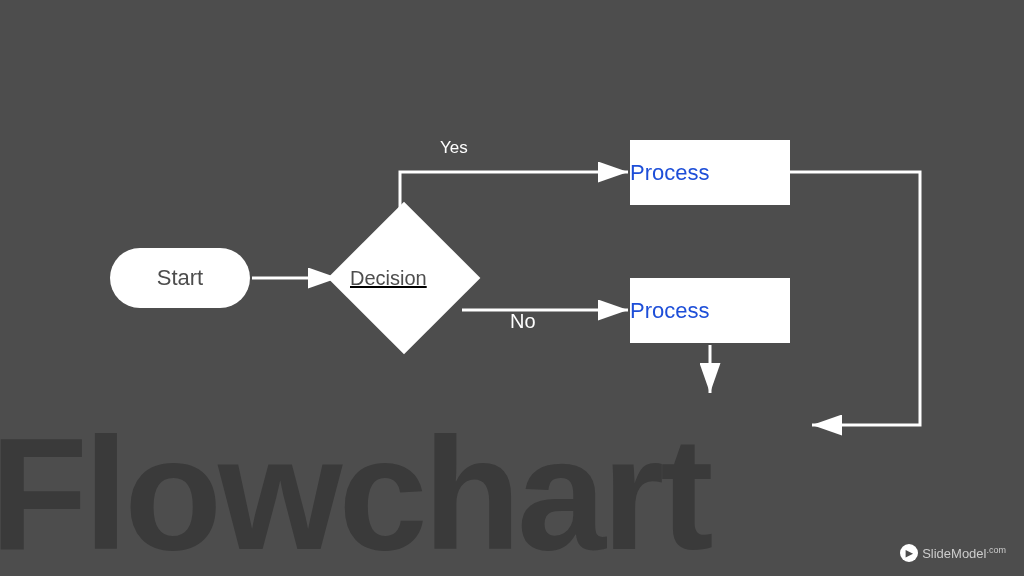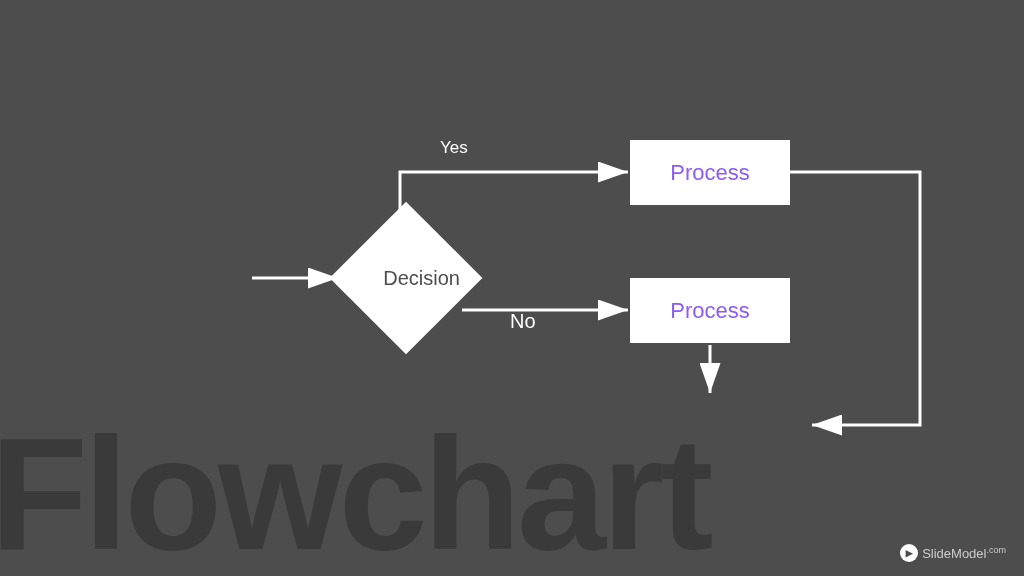--- a/index.html
+++ b/index.html
@@ -93,27 +93,28 @@
       align-items: center;
       justify-content: center;
       font-size: 22px;
       color: #4d4d4d;
       font-weight: 400;
     }
 
     
     .shape-decision-wrapper {
       position: absolute;
-      left: 290px;
+      left: 300px;
       top: 168px;
       width: 120px;
       height: 120px;
       display: flex;
       align-items: center;
-      justify-content: flex-end;
+      justify-content: flex-start;
+      text-decoration: underline;
     }
 
     .shape-decision {
       width: 108px;
       height: 108px;
       background: white;
       transform: rotate(45deg);
       position: absolute;
     }
 
@@ -126,23 +127,23 @@
     }
 
     
     .shape-process {
       position: absolute;
       width: 160px;
       height: 65px;
       background: white;
       display: flex;
       align-items: center;
-      justify-content: center;
+      justify-content: flex-start;
       font-size: 22px;
-      color: #8b5cf6;
+      color: #1d4ed8;
       font-weight: 400;
     }
 
     .shape-process-top {
       left: 580px;
       top: 90px;
     }
 
     .shape-process-bottom {
       left: 580px;
@@ -218,20 +219,23 @@
       <polyline points="350,175 350,122 578,122" fill="none" stroke="white" stroke-width="3" marker-end="url(#arrowhead)"></polyline>
 
       <line x1="412" y1="260" x2="578" y2="260" stroke="white" stroke-width="3" marker-end="url(#arrowhead)"></line>
 
       <polyline points="740,122 870,122 870,375 762,375" fill="none" stroke="white" stroke-width="3" marker-end="url(#arrowhead)"></polyline>
 
       <line x1="660" y1="295" x2="660" y2="343" stroke="white" stroke-width="3" marker-end="url(#arrowhead)"></line>
 
     </svg>
 
+    <div class="shape-start">
+      <span>Start</span>
+    </div>
 
     <div class="shape-decision-wrapper">
       <div class="shape-decision"></div>
       <span class="shape-decision-label">Decision</span>
     </div>
 
     <div class="shape-process shape-process-top">
       <span>Process</span>
     </div>
 

